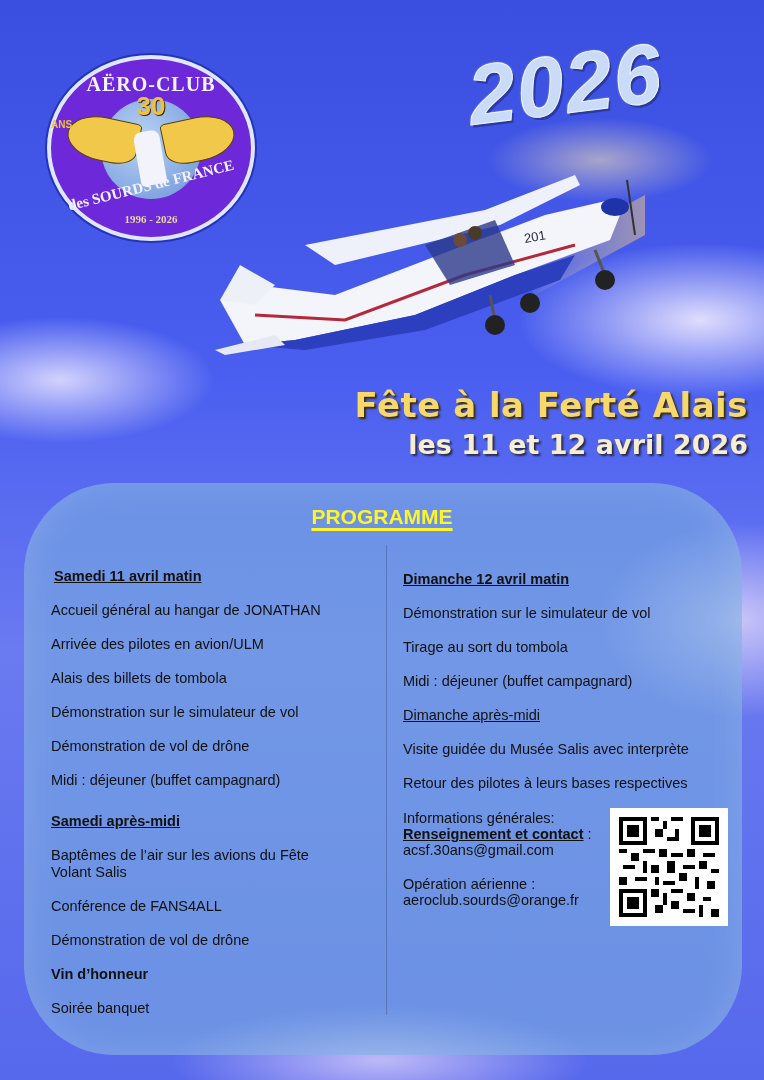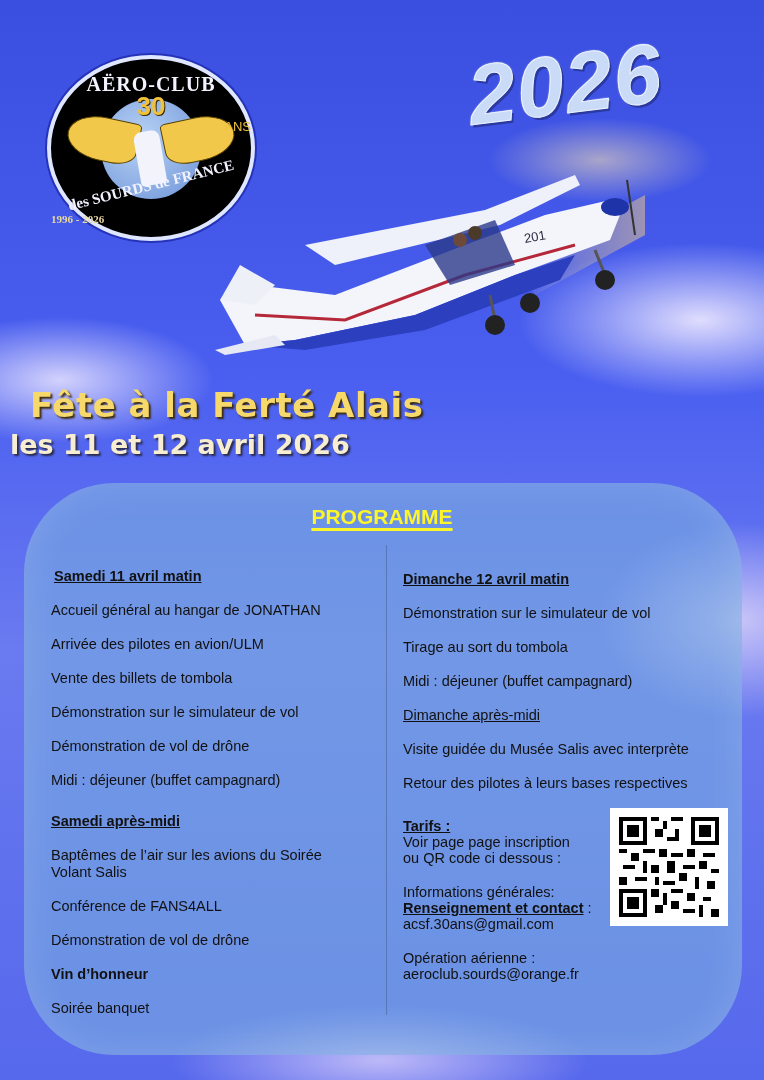--- a/index.html
+++ b/index.html
@@ -9,68 +9,68 @@
     background:
       radial-gradient(ellipse 220px 90px at 60px 380px, rgba(235,230,255,0.85), rgba(235,230,255,0) 70%),
       radial-gradient(ellipse 260px 110px at 700px 320px, rgba(240,235,255,0.9), rgba(240,235,255,0) 70%),
       radial-gradient(ellipse 200px 140px at 740px 620px, rgba(225,215,250,0.8), rgba(225,215,250,0) 70%),
       radial-gradient(ellipse 300px 80px at 380px 1060px, rgba(215,205,250,0.8), rgba(215,205,250,0) 70%),
       radial-gradient(ellipse 160px 60px at 600px 160px, rgba(255,230,180,0.55), rgba(255,230,180,0) 70%),
       linear-gradient(180deg, #3a4fe0 0%, #4a5ff0 35%, #6a7af0 60%, #5668ec 100%);
   }
   .logo {
     position:absolute; left:47px; top:55px; width:200px; height:178px;
-    border-radius:50%; background:#000000; border:4px solid #dfe6ff;
+    border-radius:50%; background:#6d28d9; border:4px solid #dfe6ff;
     box-shadow:0 0 0 2px #2433b8;
   }
   .logo .globe {
     position:absolute; left:50px; top:40px; width:100px; height:100px; border-radius:50%;
     background:radial-gradient(circle at 40% 40%, #b9d3f5, #6c93d8);
   }
   .logo .top-text {
     position:absolute; left:0; right:0; top:14px; text-align:center;
     font-family:"Liberation Serif", serif; font-size:20px; font-weight:bold; color:#f3f3ff; letter-spacing:1px;
   }
   .logo .thirty {
     position:absolute; left:0; right:0; top:32px; text-align:center;
     font-family:"Liberation Sans", sans-serif; font-size:26px; font-weight:bold; color:#f0c13c;
     text-shadow:1px 1px 0 #3b2b00;
   }
   .logo .ans {
-    position:absolute; left:0; right:0; top:60px; text-align:right;
-    font-size:13px; font-weight:normal; color:#f0c13c;
+    position:absolute; left:0; right:0; top:60px; text-align:left;
+    font-size:10px; font-weight:bold; color:#f0c13c;
   }
   .logo .wing {
     position:absolute; top:58px; width:70px; height:42px; background:#f2c84a;
     border:1px solid #5a4200;
   }
   .logo .wing.l { left:16px; border-radius:60% 10% 40% 60%; transform:rotate(12deg); }
   .logo .wing.r { right:16px; border-radius:10% 60% 60% 40%; transform:rotate(-12deg); }
   .logo .hand {
     position:absolute; left:86px; top:72px; width:26px; height:54px; background:#f3f4fb;
     border-radius:8px 8px 4px 4px; transform:rotate(-10deg);
   }
   .logo .bottom-text {
     position:absolute; left:0; right:0; top:118px; text-align:center;
     font-family:"Liberation Serif", serif; font-size:15px; font-weight:bold; color:#f3f3ff;
     transform:rotate(-14deg);
   }
   .logo .years {
-    position:absolute; left:0; right:0; top:154px; text-align:left;
+    position:absolute; left:0; right:0; top:154px; text-align:center;
     font-family:"Liberation Serif", serif; font-size:11px; font-weight:bold; color:#e8d9a2;
   }
   .year-big {
     position:absolute; left:468px; top:36px; font-family:"Liberation Sans", sans-serif;
     font-size:84px; font-weight:bold; font-style:italic; color:#c9dbf7; letter-spacing:2px;
     transform:rotate(-7deg);
     text-shadow: 2px 3px 0 #2a3aa0, 0 0 2px #ffffff;
     -webkit-text-stroke:1px #eef4ff;
   }
   .plane { position:absolute; left:215px; top:155px; width:430px; height:200px; }
-  .title-block { position:absolute; left:0; right:0; top:385px; text-align:left; }
+  .title-block { position:absolute; left:0; right:16px; top:385px; text-align:right; }
   .title-main {
     font-family:"DejaVu Sans", sans-serif; font-size:34px; font-weight:bold; color:#f6d96a;
     text-shadow:2px 2px 2px #3a2a0a; letter-spacing:0.5px; padding-left:30px;
   }
   .title-sub {
     font-family:"DejaVu Sans", sans-serif; font-size:27px; font-weight:bold; color:#f7edd0;
     text-shadow:2px 2px 2px #2a2a4a; margin-top:4px; padding-left:10px;
   }
   .panel {
     position:absolute; left:24px; top:483px; width:718px; height:572px;
@@ -156,46 +156,41 @@
 <div class="panel"></div>
 <div class="panel-title">
   <span>PROGRAMME</span>
 </div>
 <div class="divider"></div>
 
 <div class="col col-left">
   <span class="item heading" style="margin-top:0; padding-left:3px;">Samedi 11 avril matin</span>
   <span class="item" style="margin-top:17px;">Accueil général au hangar de JONATHAN</span>
   <span class="item" style="margin-top:17px;">Arrivée des pilotes en avion/ULM</span>
-  <span class="item" style="margin-top:17px;">Vente des billets de tombola</span>
+  <span class="item" style="margin-top:17px;">Alais des billets de tombola</span>
   <span class="item" style="margin-top:17px;">Démonstration sur le simulateur de vol</span>
   <span class="item" style="margin-top:17px;">Démonstration de vol de drône</span>
   <span class="item" style="margin-top:17px;">Midi : déjeuner (buffet campagnard)</span>
   <span class="item heading" style="margin-top:24px;">Samedi après-midi</span>
-  <span class="item" style="margin-top:17px; width:300px;">Baptêmes de l’air sur les avions du Soirée Volant Salis</span>
+  <span class="item" style="margin-top:17px; width:300px;">Baptêmes de l’air sur les avions du Fête Volant Salis</span>
   <span class="item" style="margin-top:17px;">Conférence de FANS4ALL</span>
   <span class="item" style="margin-top:17px;">Démonstration de vol de drône</span>
   <span class="item" style="margin-top:17px;font-weight:bold;">Vin d’honneur</span>
   <span class="item" style="margin-top:17px;">Soirée banquet</span>
 </div>
 
 <div class="col col-right">
   <span class="item heading">Dimanche 12 avril matin</span>
   <span class="item" style="margin-top:17px;">Démonstration sur le simulateur de vol</span>
   <span class="item" style="margin-top:17px;">Tirage au sort du tombola</span>
   <span class="item" style="margin-top:17px;">Midi : déjeuner (buffet campagnard)</span>
   <span class="item heading plain" style="margin-top:17px;">Dimanche après-midi</span>
   <span class="item" style="margin-top:17px;">Visite guidée du Musée Salis avec interprète</span>
   <span class="item" style="margin-top:17px;">Retour des pilotes à leurs bases respectives</span>
 
-  <div style="margin-top:26px;">
-    <span class="contact-line heading">Tarifs :</span>
-    <span class="contact-line">Voir page page inscription</span>
-    <span class="contact-line">ou QR code ci dessous :</span>
-  </div>
 
   <div style="margin-top:15px;">
     <span class="contact-line" style="margin-top:18px;">Informations générales:</span>
     <span class="contact-line"><span class="heading">Renseignement et contact</span><span> :</span></span>
     <span class="contact-line">acsf.30ans@gmail.com</span>
     <span class="contact-line" style="margin-top:18px;">Opération aérienne :</span>
     <span class="contact-line">aeroclub.sourds@orange.fr</span>
   </div>
 </div>
 

